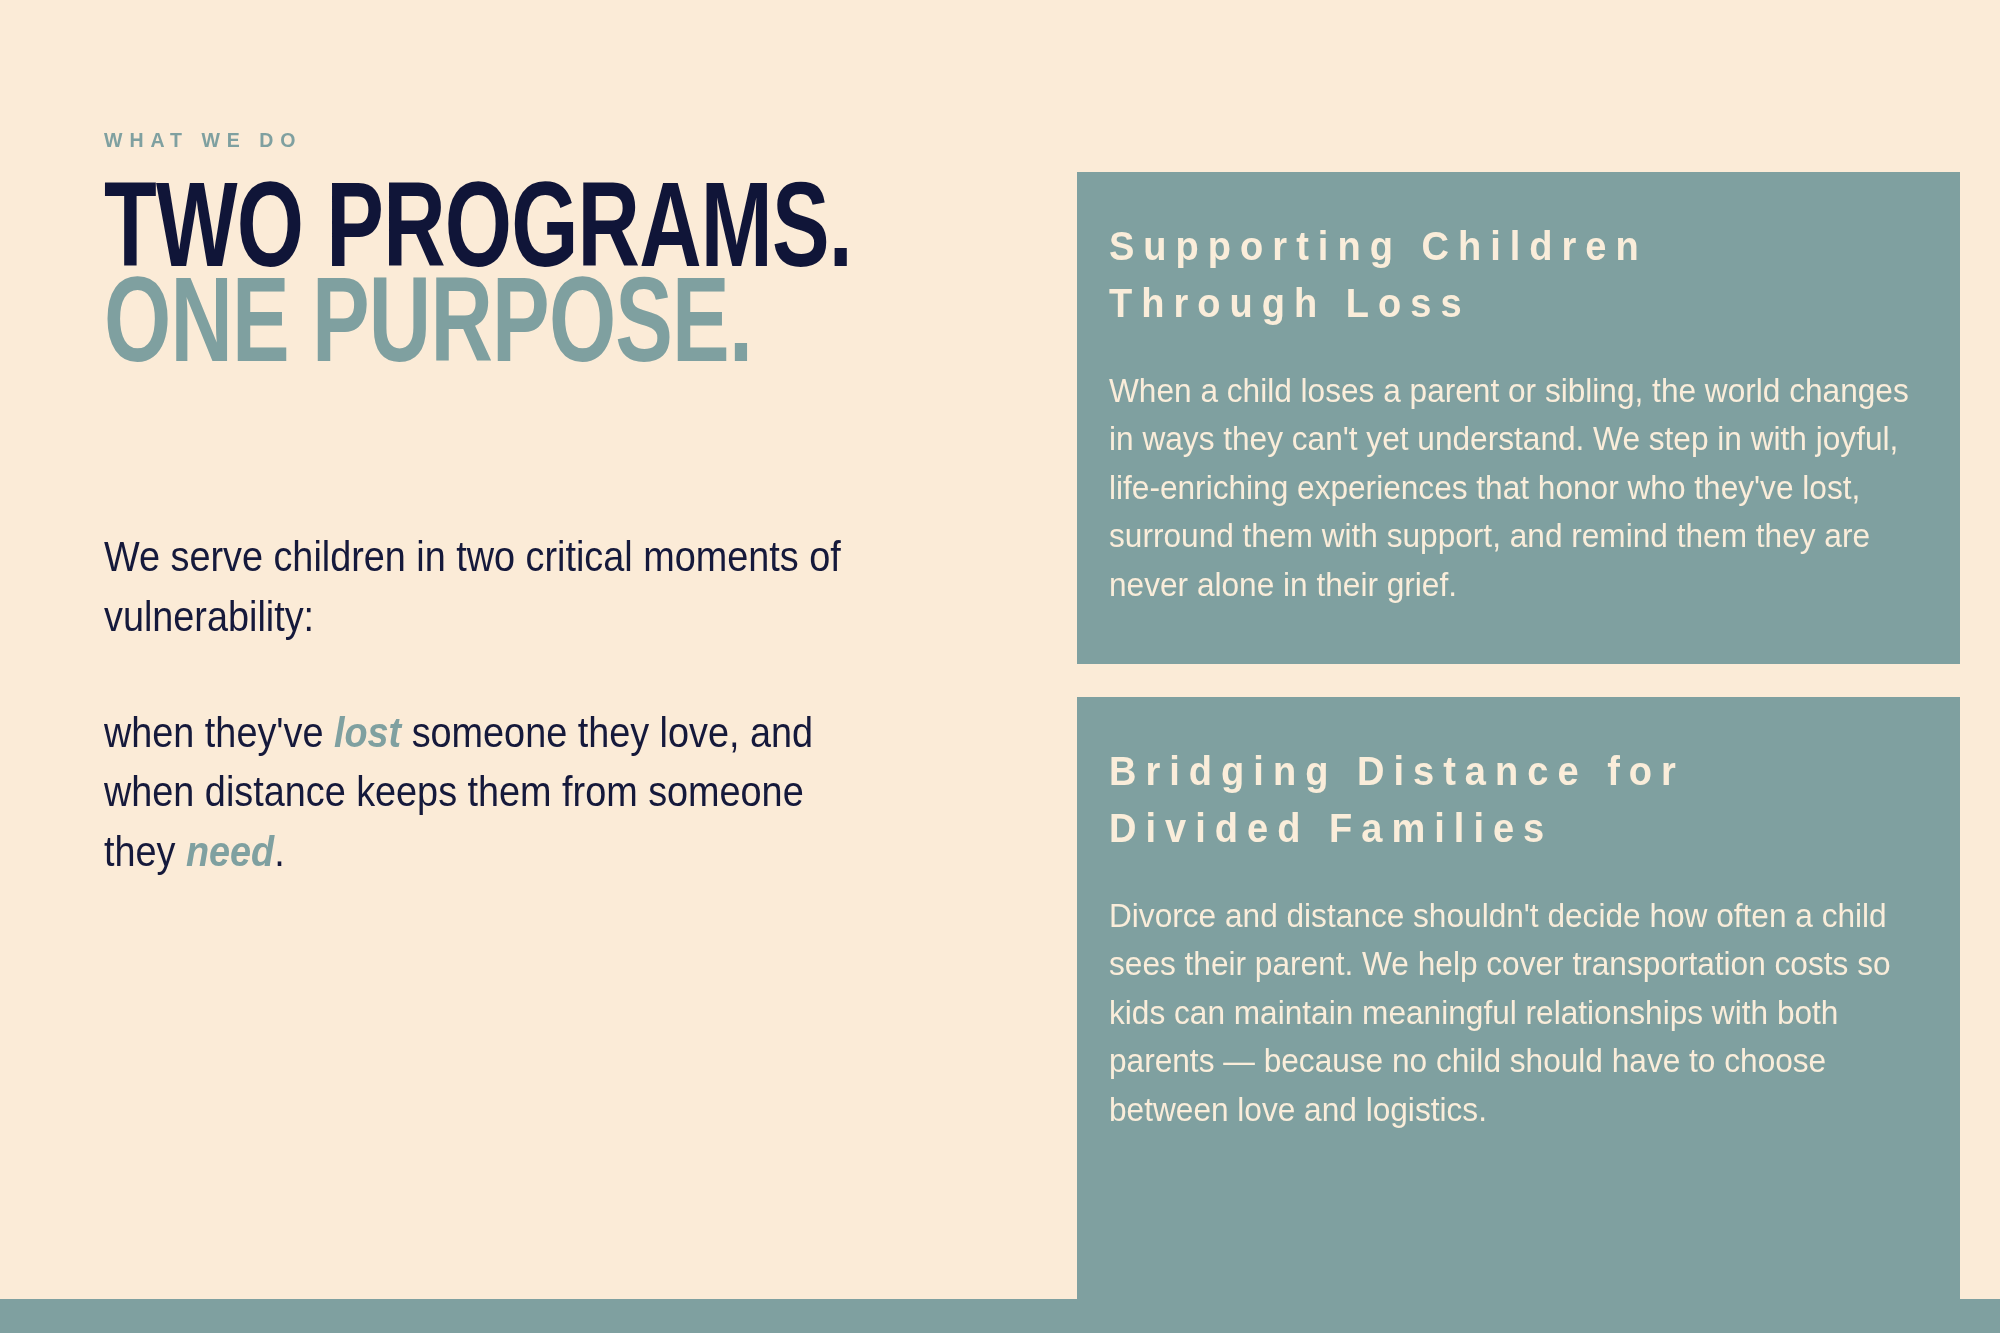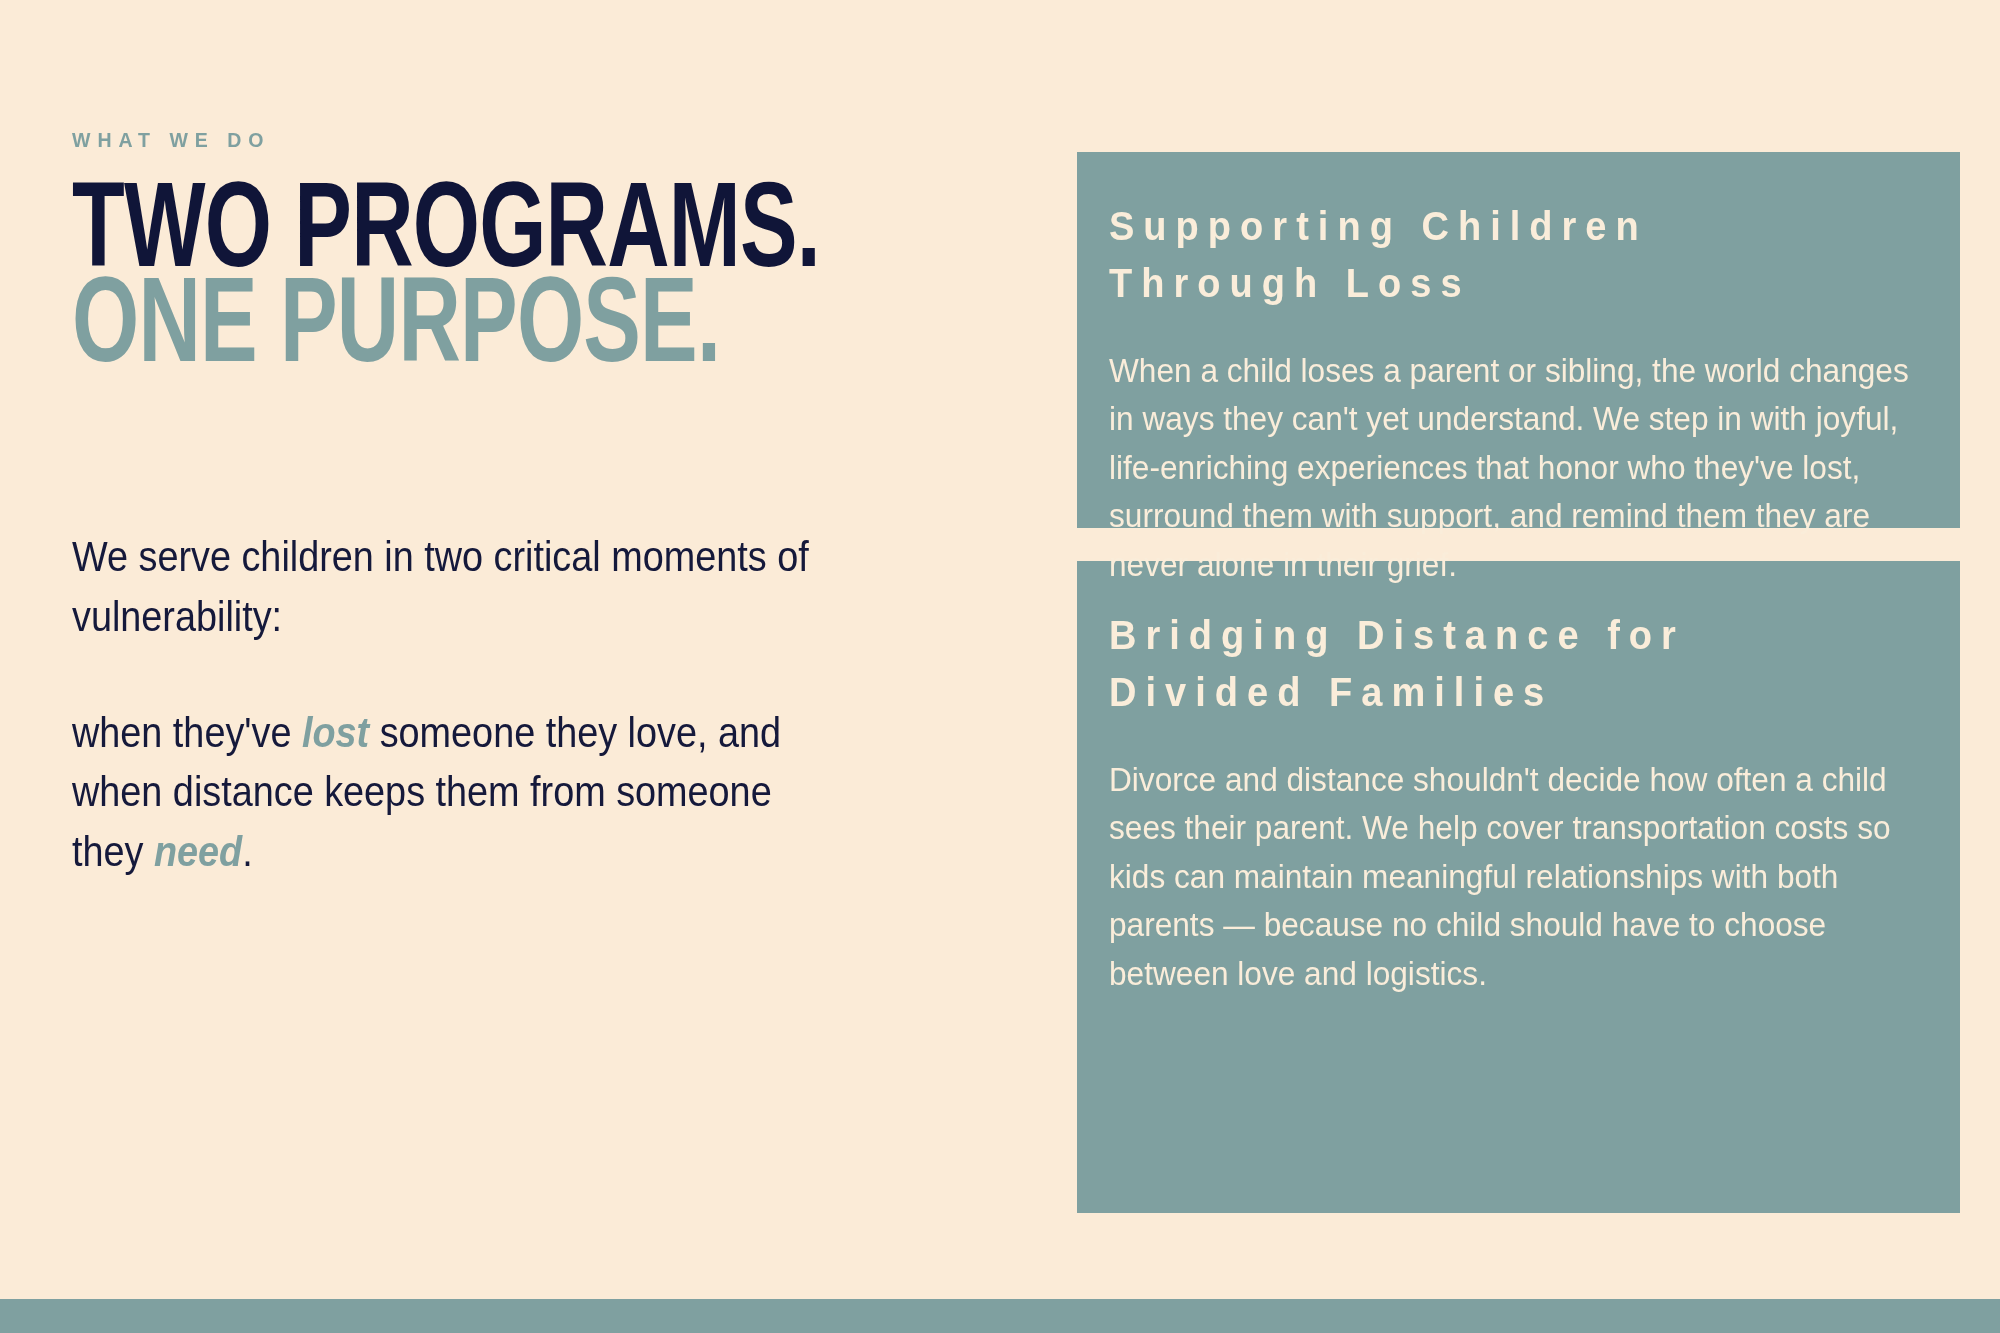--- a/index.html
+++ b/index.html
@@ -17,21 +17,21 @@
 
   #slide {
     position: absolute;
     inset: 0;
     background: #FBEBD7;
   }
 
   
   #left-column {
     position: absolute;
-    left: 72px;
+    left: 104px;
     top: 128px;
     width: 900px;
   }
 
   #eyebrow {
     font-size: 21px;
     font-weight: 700;
     letter-spacing: 7.5px;
     color: #7FA0A0;
     text-transform: uppercase;
@@ -82,21 +82,21 @@
     top: 152px;
     width: 883px;
   }
 
   .program-card {
     background: #7FA0A0;
     box-sizing: border-box;
     padding: 46px 46px 42px 32px;
     margin-bottom: 33px;
   }
-  #program-card-1 { height: 376px; }
+  #program-card-1 { height: 492px; margin-top: 20px; }
   #program-card-2 { height: 652px; }
 
   .card-heading {
     font-family: "Liberation Sans Narrow", "Liberation Sans", sans-serif;
     font-weight: 700;
     font-size: 40px;
     line-height: 1.42;
     letter-spacing: 9.5px;
     color: #FAEDDA;
     margin: 0 0 34px 0;

